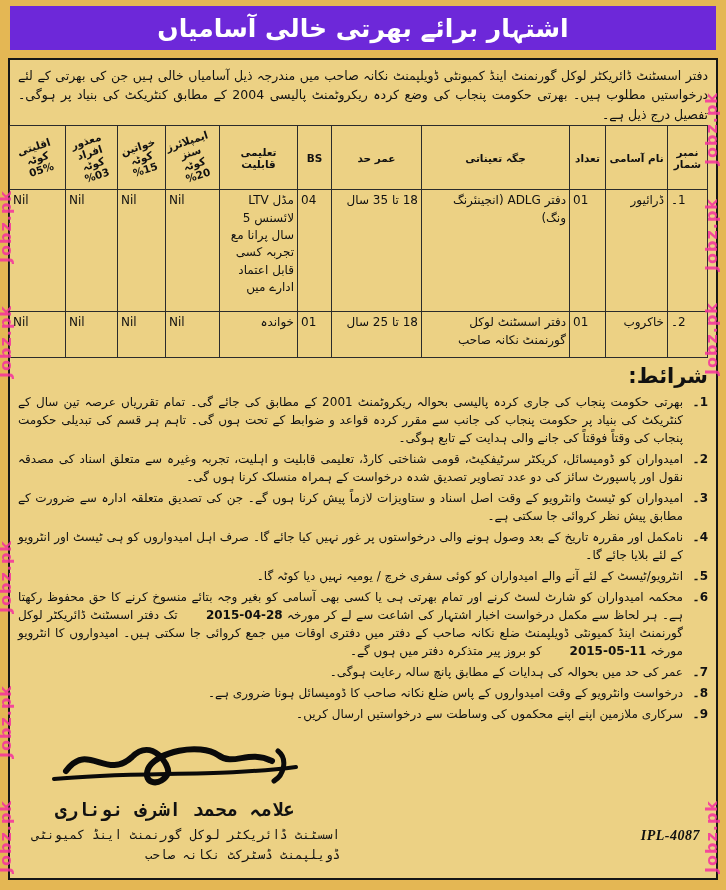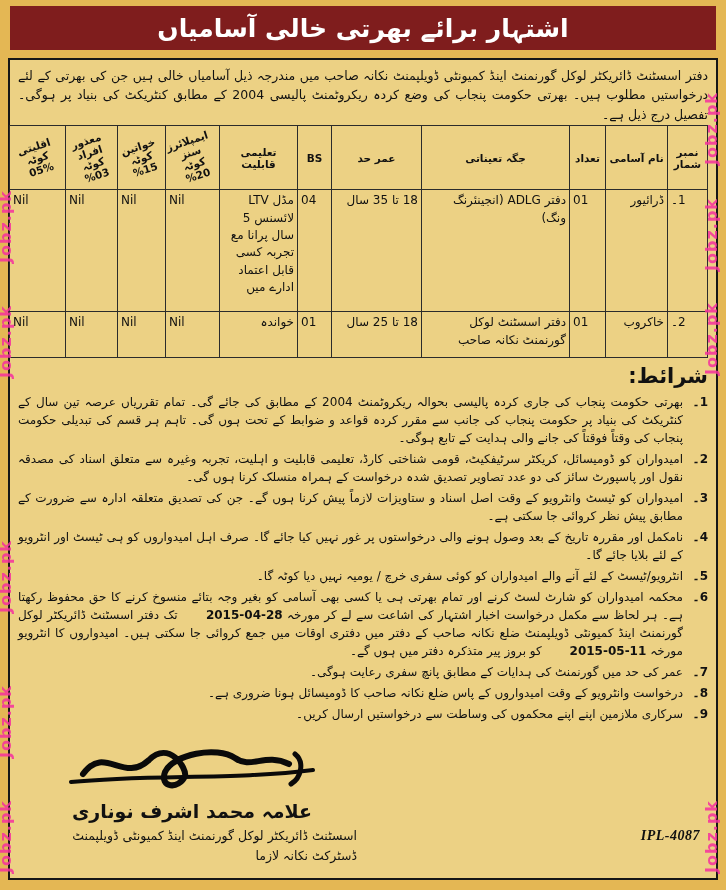--- a/index.html
+++ b/index.html
@@ -12,21 +12,21 @@
   
   .wm {
     position: absolute; z-index: 8;
     writing-mode: vertical-rl; transform: rotate(180deg);
     font-size: 16px; font-weight: bold; letter-spacing: 1px;
     color: #f6309f; opacity: .85; pointer-events: none;
   }
   
   .header-bar {
     position: absolute; top: 6px; left: 10px; right: 10px; height: 44px;
-    background: #7f1d1d; color: #fff; z-index: 2;
+    background: #6d28d9; color: #fff; z-index: 2;
     display: flex; align-items: center; justify-content: center;
   }
   .header-title { font-size: 25px; font-weight: bold; letter-spacing: 1px; direction: rtl; }
   
   .doc {
     position: absolute; top: 58px; left: 8px; right: 8px; bottom: 10px;
     border: 2px solid #161616; background: #ecd184;
     padding: 6px 8px 4px; direction: rtl; z-index: 1;
   }
   .intro { font-size: 12.5px; line-height: 1.55; text-align: justify; margin-bottom: 1px; }
@@ -41,22 +41,22 @@
   .pre { white-space: pre-line; text-align: center; }
   .rot { display: inline-block; transform: rotate(-18deg); white-space: pre-line; }
   
   .cond-heading { font-size: 21px; font-weight: bold; margin: 2px 0 5px; }
   .cond { display: flex; gap: 5px; font-size: 12px; line-height: 1.5; margin-bottom: 3px; text-align: justify; }
   .cnum { font-weight: bold; flex: 0 0 20px; white-space: nowrap; }
   .ctext { flex: 1; }
   .ctext b { font-weight: bold; margin-left: 24px; }
   
   .footer {
-    position: absolute; left: 17px; bottom: 12px; width: 330px;
-    direction: rtl; text-align: right;
+    position: absolute; left: 0; bottom: 12px; width: 330px;
+    direction: rtl; text-align: right; font-family: Liberation Mono, monospace;
   }
   .sig-wrap { text-align: center; margin-bottom: 2px; }
   .sig-name { font-size: 19px; font-weight: bold; text-align: center; margin-bottom: 4px; }
   .sig-line { font-size: 12.5px; line-height: 1.6; }
   .ipl {
     position: absolute; right: 16px; bottom: 34px;
     font-family: "Liberation Serif", serif; font-weight: bold;
     font-size: 14px; letter-spacing: .5px; direction: ltr; font-style: italic;
   }
 </style>
@@ -144,21 +144,21 @@
           <td class="center">Nil</td>
           <td class="center">Nil</td>
         </tr>
       </tbody>
     </table>
 
     <div class="cond-heading">شرائط:</div>
 
     <div class="cond">
       <span class="cnum">1۔</span>
-      <span class="ctext">بھرتی حکومت پنجاب کی جاری کردہ پالیسی بحوالہ ریکروٹمنٹ 2004 کے مطابق کی جائے گی۔ تمام تقرریاں عرصہ تین سال کے کنٹریکٹ کی بنیاد پر حکومت پنجاب کی جانب سے مقرر کردہ قواعد و ضوابط کے تحت ہوں گی۔ تاہم ہر قسم کی تبدیلی حکومت پنجاب کی وقتاً فوقتاً کی جانے والی ہدایت کے تابع ہوگی۔</span>
+      <span class="ctext">بھرتی حکومت پنجاب کی جاری کردہ پالیسی بحوالہ ریکروٹمنٹ 2001 کے مطابق کی جائے گی۔ تمام تقرریاں عرصہ تین سال کے کنٹریکٹ کی بنیاد پر حکومت پنجاب کی جانب سے مقرر کردہ قواعد و ضوابط کے تحت ہوں گی۔ تاہم ہر قسم کی تبدیلی حکومت پنجاب کی وقتاً فوقتاً کی جانے والی ہدایت کے تابع ہوگی۔</span>
     </div>
     <div class="cond">
       <span class="cnum">2۔</span>
       <span class="ctext">امیدواران کو ڈومیسائل، کریکٹر سرٹیفکیٹ، قومی شناختی کارڈ، تعلیمی قابلیت و اہلیت، تجربہ وغیرہ سے متعلق اسناد کی مصدقہ نقول اور پاسپورٹ سائز کی دو عدد تصاویر تصدیق شدہ درخواست کے ہمراہ منسلک کرنا ہوں گی۔</span>
     </div>
     <div class="cond">
       <span class="cnum">3۔</span>
       <span class="ctext">امیدواران کو ٹیسٹ وانٹرویو کے وقت اصل اسناد و ستاویزات لازماً پیش کرنا ہوں گے۔ جن کی تصدیق متعلقہ ادارہ سے ضرورت کے مطابق پیش نظر کروائی جا سکتی ہے۔</span>
     </div>
     <div class="cond">
@@ -168,39 +168,39 @@
     <div class="cond">
       <span class="cnum">5۔</span>
       <span class="ctext">انٹرویو/ٹیسٹ کے لئے آنے والے امیدواران کو کوئی سفری خرچ / یومیہ نہیں دیا کوٹہ گا۔</span>
     </div>
     <div class="cond">
       <span class="cnum">6۔</span>
       <span class="ctext"><span>محکمہ امیدواران کو شارٹ لسٹ کرنے اور تمام بھرتی ہی یا کسی بھی آسامی کو بغیر وجہ بتائے منسوخ کرنے کا حق محفوظ رکھتا ہے۔ ہر لحاظ سے مکمل درخواست اخبار اشتہار کی اشاعت سے لے کر مورخہ </span><b>28-04-2015</b><span> تک دفتر اسسٹنٹ ڈائریکٹر لوکل گورنمنٹ اینڈ کمیونٹی ڈویلپمنٹ ضلع نکانہ صاحب کے دفتر میں دفتری اوقات میں جمع کروائی جا سکتی ہیں۔ امیدواروں کا انٹرویو مورخہ </span><b>11-05-2015</b><span> کو بروز پیر متذکرہ دفتر میں ہوں گے۔</span></span>
     </div>
     <div class="cond">
       <span class="cnum">7۔</span>
-      <span class="ctext">عمر کی حد میں گورنمنٹ کی ہدایات کے مطابق پانچ سفری رعایت ہوگی۔</span>
+      <span class="ctext">عمر کی حد میں بحوالہ کی ہدایات کے مطابق پانچ سالہ رعایت ہوگی۔</span>
     </div>
     <div class="cond">
       <span class="cnum">8۔</span>
       <span class="ctext">درخواست وانٹرویو کے وقت امیدواروں کے پاس ضلع نکانہ صاحب کا ڈومیسائل ہونا ضروری ہے۔</span>
     </div>
     <div class="cond">
       <span class="cnum">9۔</span>
       <span class="ctext">سرکاری ملازمین اپنے اپنے محکموں کی وساطت سے درخواستیں ارسال کریں۔</span>
     </div>
 
     <div class="footer">
       <div class="sig-wrap">
         <svg width="250" height="56" viewBox="0 0 250 56" aria-hidden="true">
           <path d="M16 36 C38 6 56 46 82 22 C102 2 120 30 118 38 C112 52 92 50 98 34 C106 16 150 8 168 20 C184 32 198 14 222 26" fill="none" stroke="#0a0a0a" stroke-width="6" stroke-linecap="round"></path>
           <path d="M4 44 C80 36 170 42 246 32" fill="none" stroke="#0a0a0a" stroke-width="4" stroke-linecap="round"></path>
           <path d="M228 16 C238 24 234 40 224 46" fill="none" stroke="#0a0a0a" stroke-width="5" stroke-linecap="round"></path>
         </svg>
       </div>
       <div class="sig-name">علامہ محمد اشرف نوناری</div>
-      <div class="sig-line">اسسٹنٹ ڈائریکٹر لوکل گورنمنٹ اینڈ کمیونٹی ڈویلپمنٹ ڈسٹرکٹ نکانہ لازما</div>
+      <div class="sig-line">اسسٹنٹ ڈائریکٹر لوکل گورنمنٹ اینڈ کمیونٹی ڈویلپمنٹ ڈسٹرکٹ نکانہ صاحب</div>
     </div>
 
     <div class="ipl">IPL-4087</div>
 
   </div>
 </div>
 
 </body></html>

